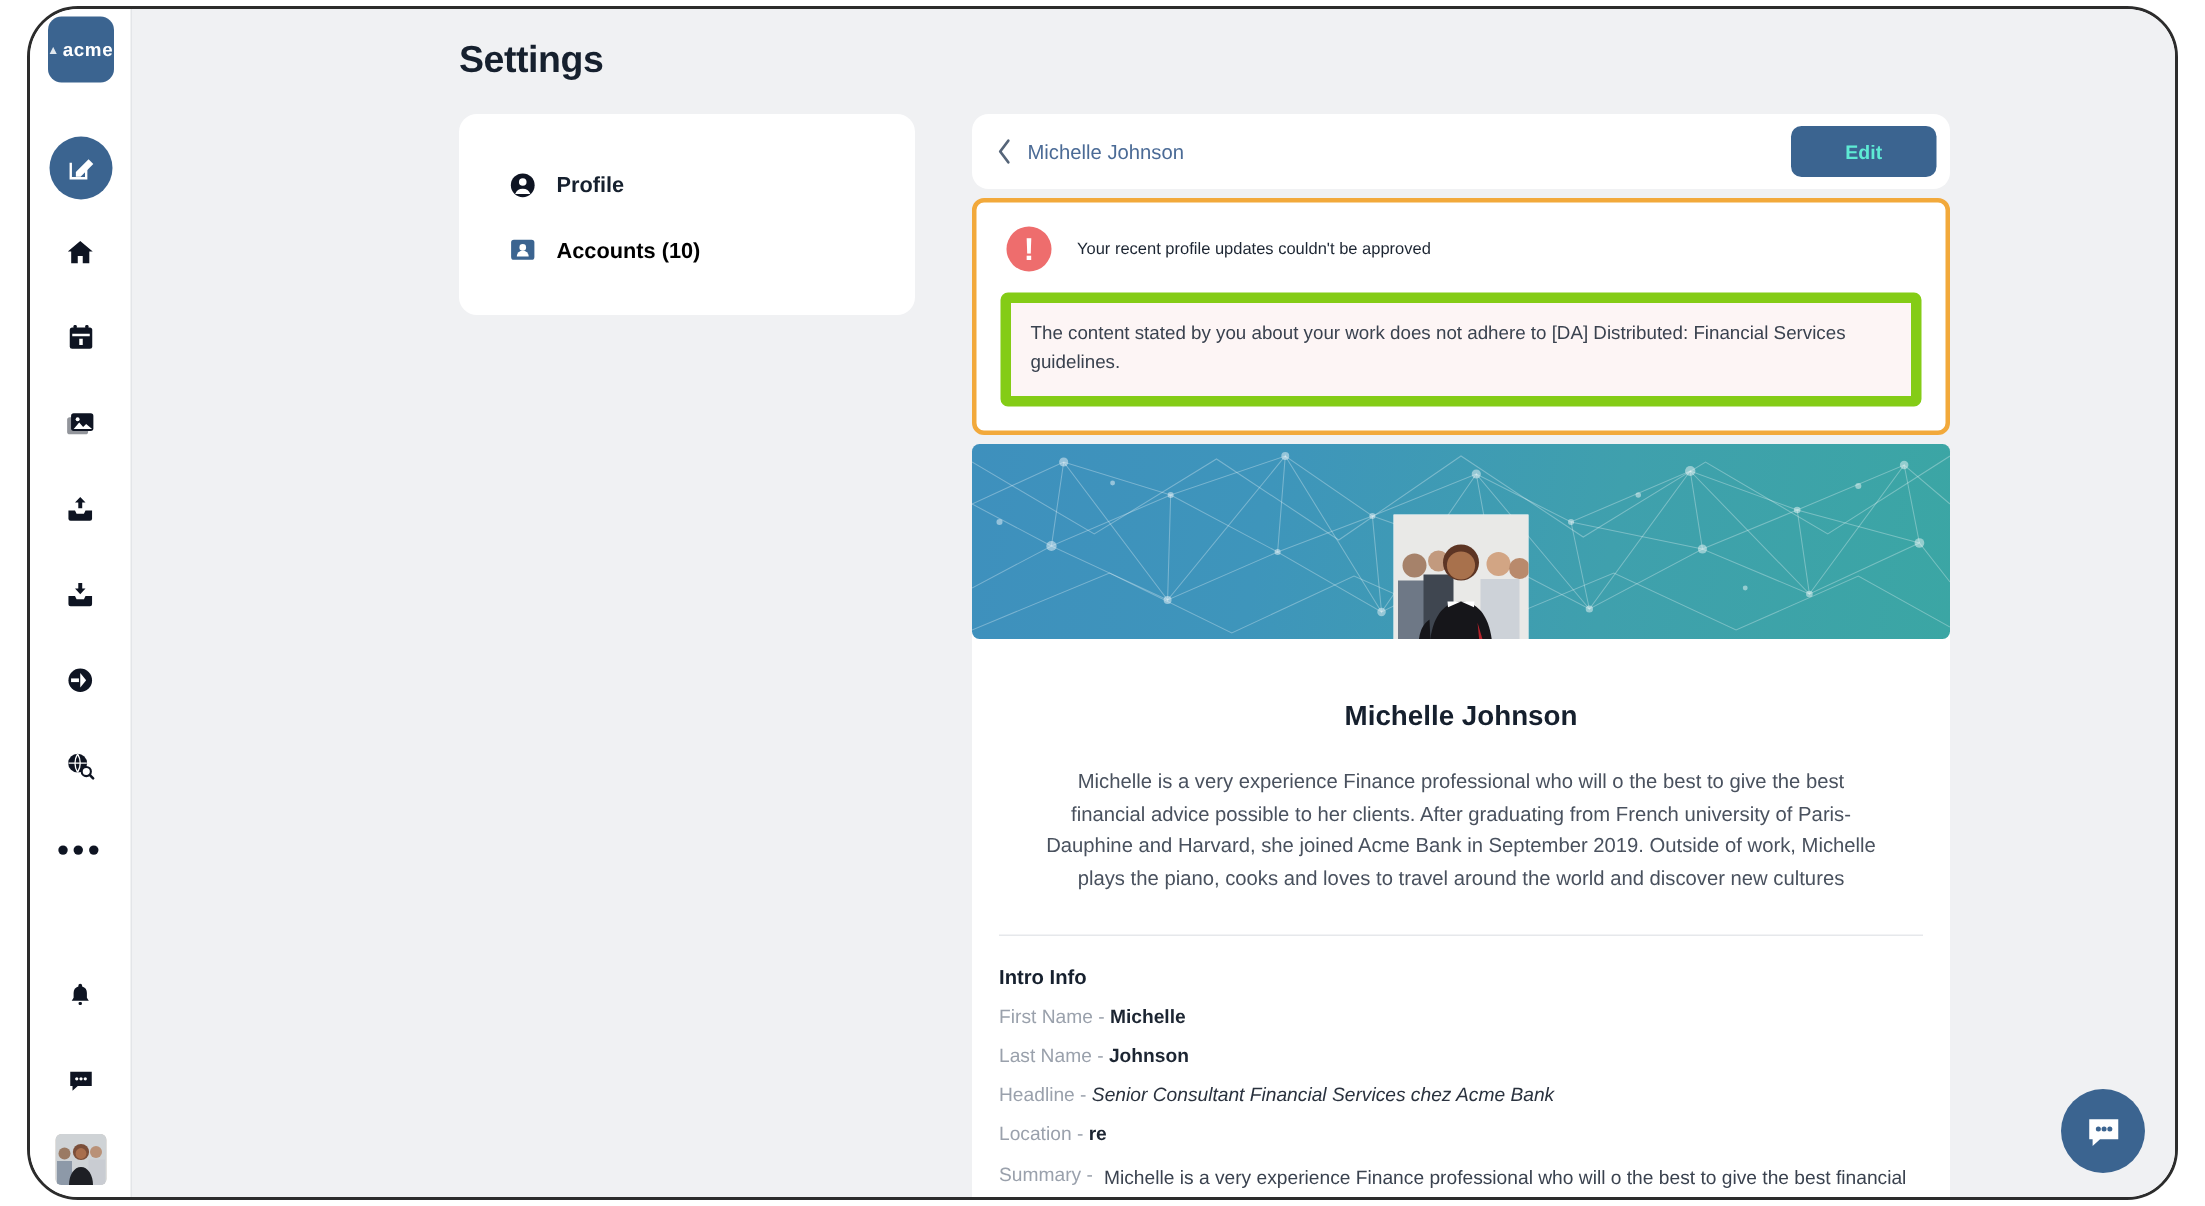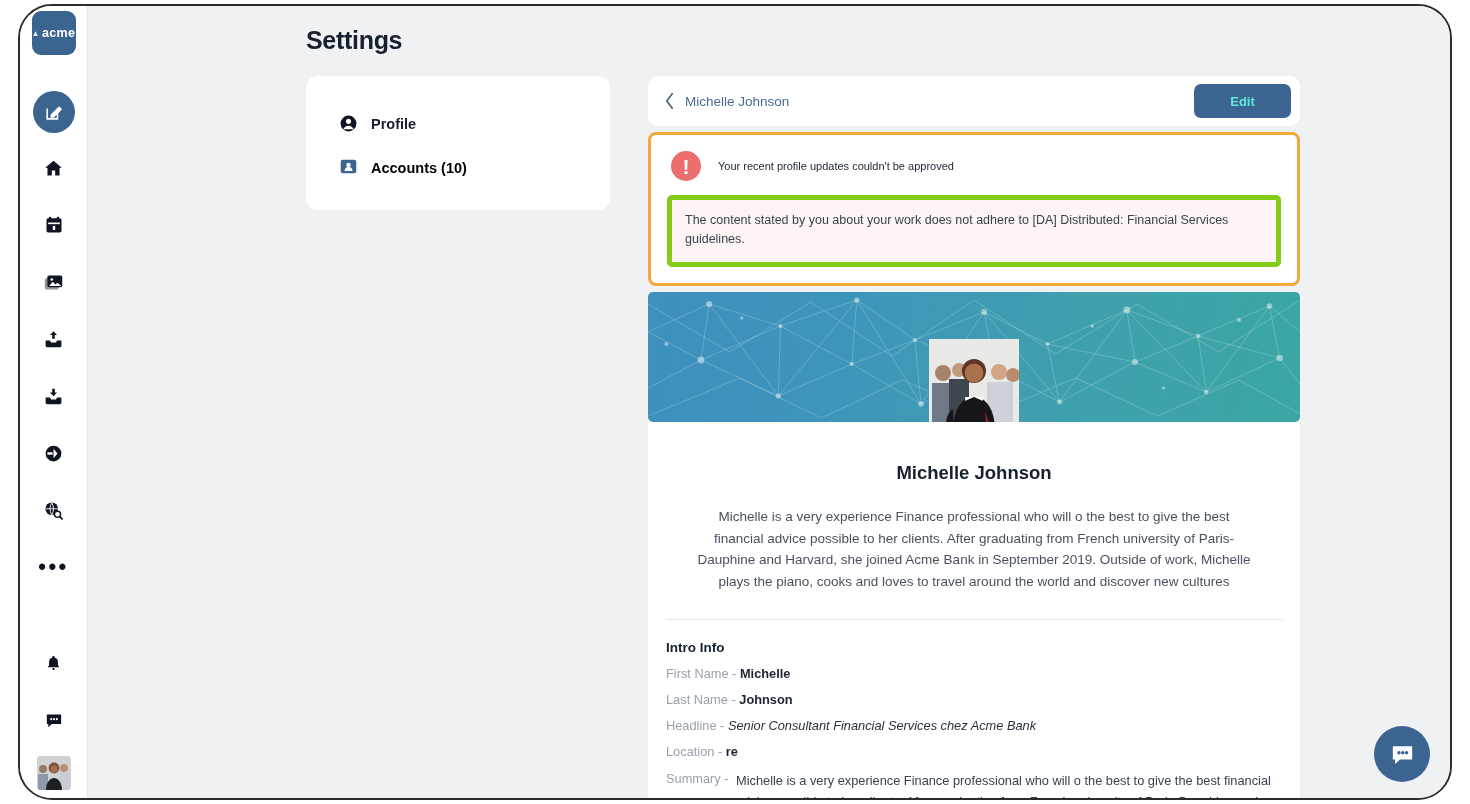--- a/index.html
+++ b/index.html
@@ -175,21 +175,21 @@
     color: #ffffff;
     display: flex; align-items: center; justify-content: center;
     font-size: 21px;
     font-weight: 700;
     line-height: 1;
     flex: none;
   }
   .alert-title { font-size: 11px; color: #1c2532; }
   .alert-detail {
     margin-top: 14px;
-    border: 5px solid #84cc16;
+    border: 7px solid #84cc16;
     background: #fdf5f5;
     border-radius: 5px;
     padding: 11px 13px 12px 13px;
     font-size: 12.5px;
     line-height: 1.55;
     color: #3a424f;
   }
 
   
   #profile-body {

